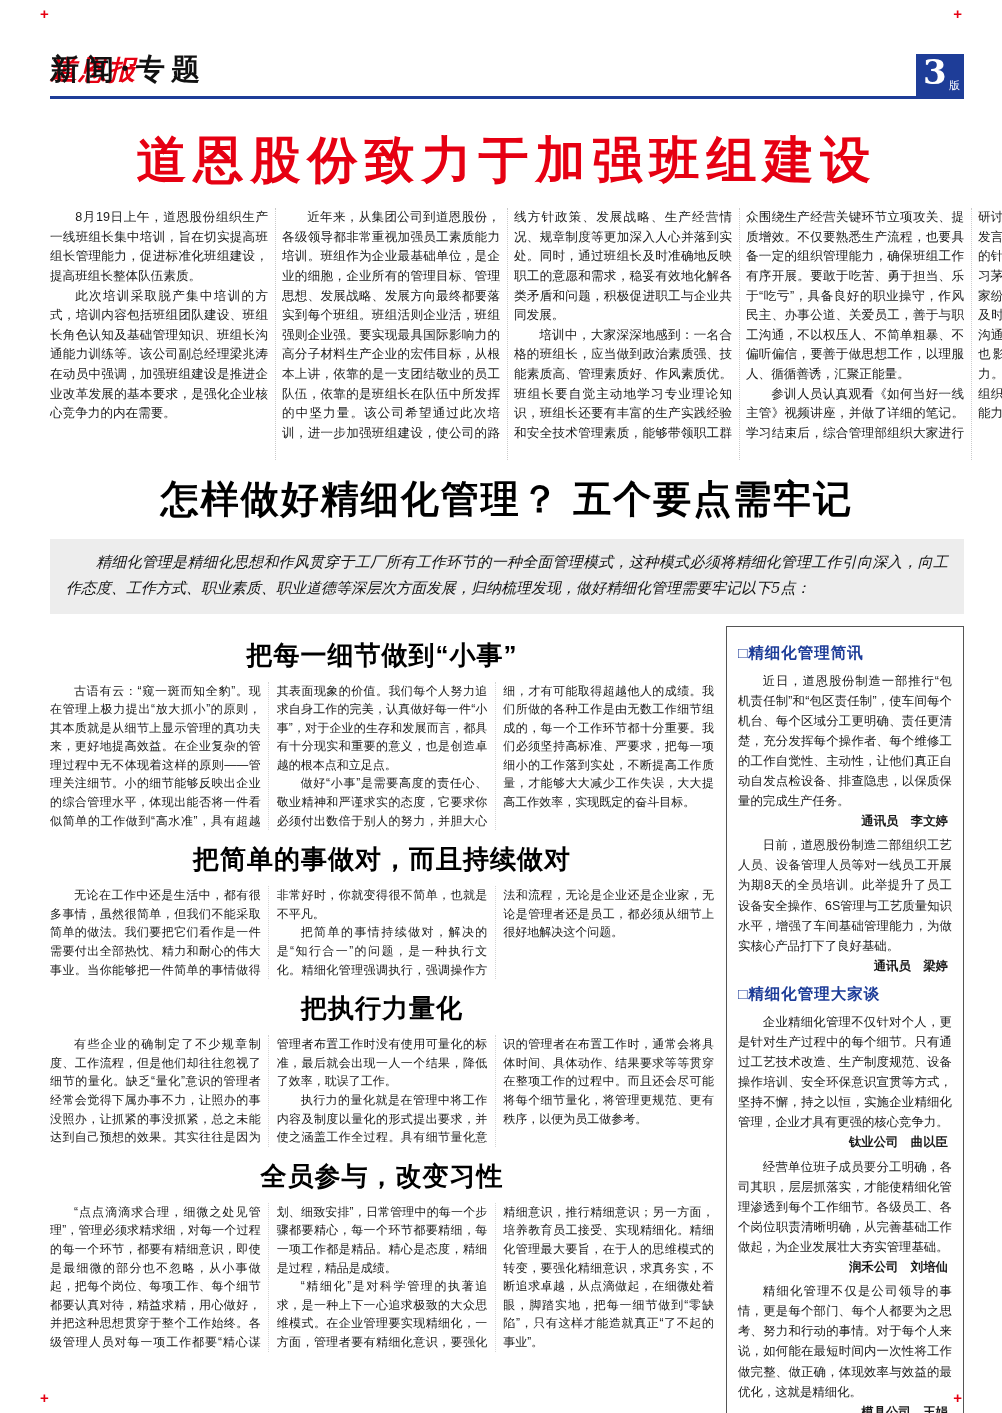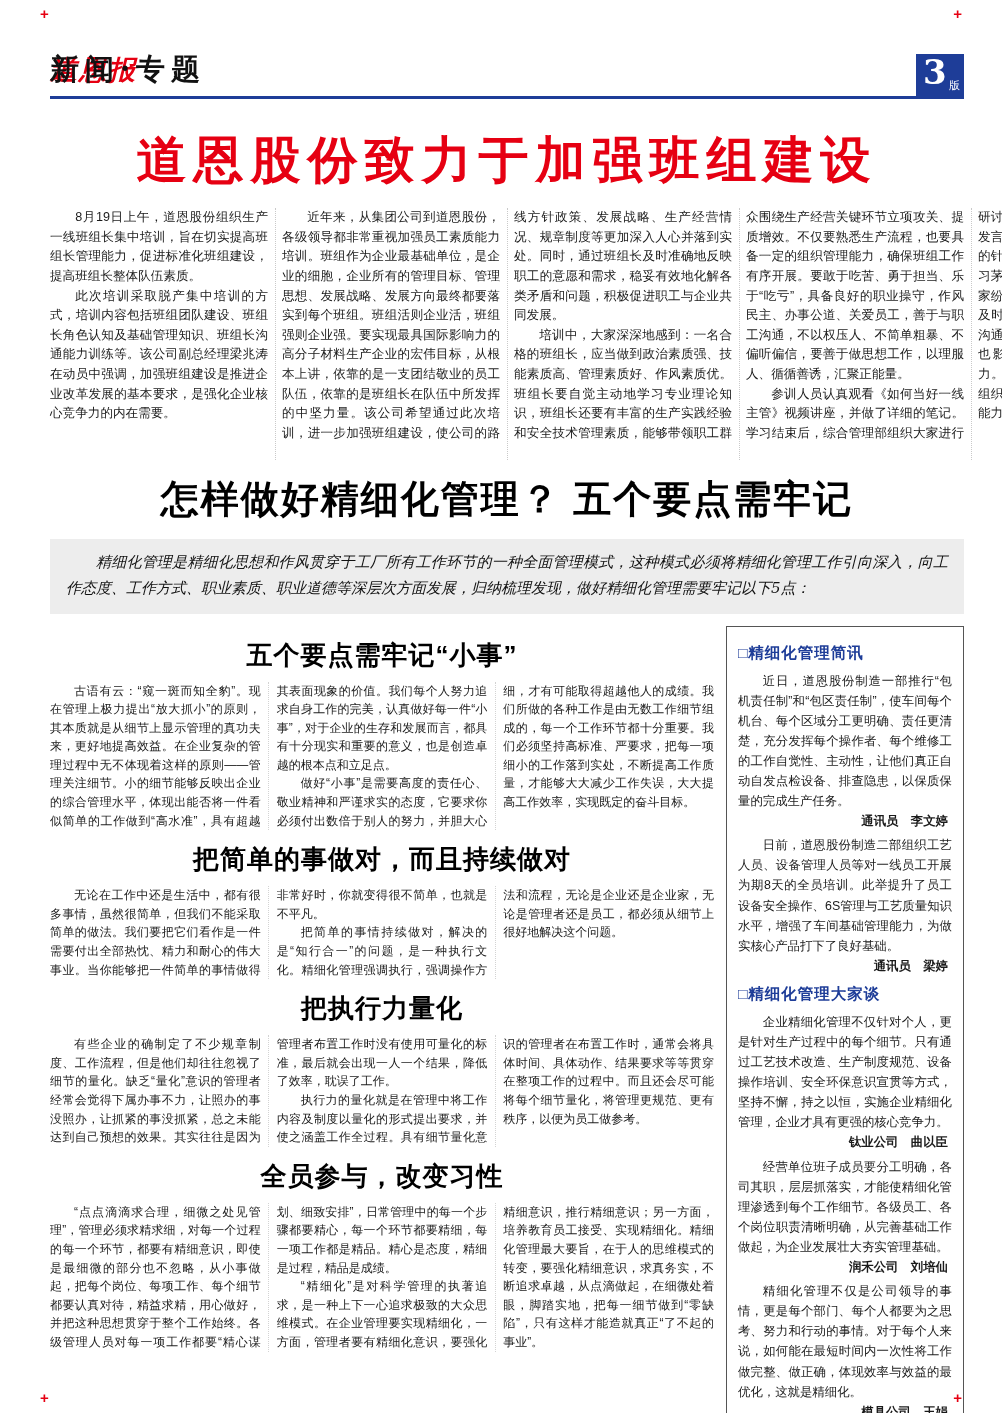--- a/index.html
+++ b/index.html
@@ -74,21 +74,21 @@
 
     <h2 class="headline2">怎样做好精细化管理？ 五个要点需牢记</h2>
 
     <div class="intro-box">
       <p>精细化管理是精细化思想和作风贯穿于工厂所有工作环节的一种全面管理模式，这种模式必须将精细化管理工作引向深入，向工作态度、工作方式、职业素质、职业道德等深层次方面发展，归纳梳理发现，做好精细化管理需要牢记以下5点：</p>
     </div>
 
     <div class="main-flex">
       <div class="left-part">
 
-        <h3 class="sec-head">五个要点需牢记“小事”</h3>
+        <h3 class="sec-head">把每一细节做到“小事”</h3>
         <div class="sec-body">
           <p>古语有云：“窥一斑而知全豹”。现在管理上极力提出“放大抓小”的原则，其本质就是从细节上显示管理的真功夫来，更好地提高效益。在企业复杂的管理过程中无不体现着这样的原则——管理关注细节。小的细节能够反映出企业的综合管理水平，体现出能否将一件看似简单的工作做到“高水准”，具有超越其表面现象的价值。我们每个人努力追求自身工作的完美，认真做好每一件“小事”，对于企业的生存和发展而言，都具有十分现实和重要的意义，也是创造卓越的根本点和立足点。</p>
           <p>做好“小事”是需要高度的责任心、敬业精神和严谨求实的态度，它要求你必须付出数倍于别人的努力，并胆大心细，才有可能取得超越他人的成绩。我们所做的各种工作是由无数工作细节组成的，每一个工作环节都十分重要。我们必须坚持高标准、严要求，把每一项细小的工作落到实处，不断提高工作质量，才能够大大减少工作失误，大大提高工作效率，实现既定的奋斗目标。</p>
         </div>
 
         <h3 class="sec-head">把简单的事做对，而且持续做对</h3>
         <div class="sec-body">
           <p>无论在工作中还是生活中，都有很多事情，虽然很简单，但我们不能采取简单的做法。我们要把它们看作是一件需要付出全部热忱、精力和耐心的伟大事业。当你能够把一件简单的事情做得非常好时，你就变得很不简单，也就是不平凡。</p>
           <p>把简单的事情持续做对，解决的是“知行合一”的问题，是一种执行文化。精细化管理强调执行，强调操作方法和流程，无论是企业还是企业家，无论是管理者还是员工，都必须从细节上很好地解决这个问题。</p>
         </div>

